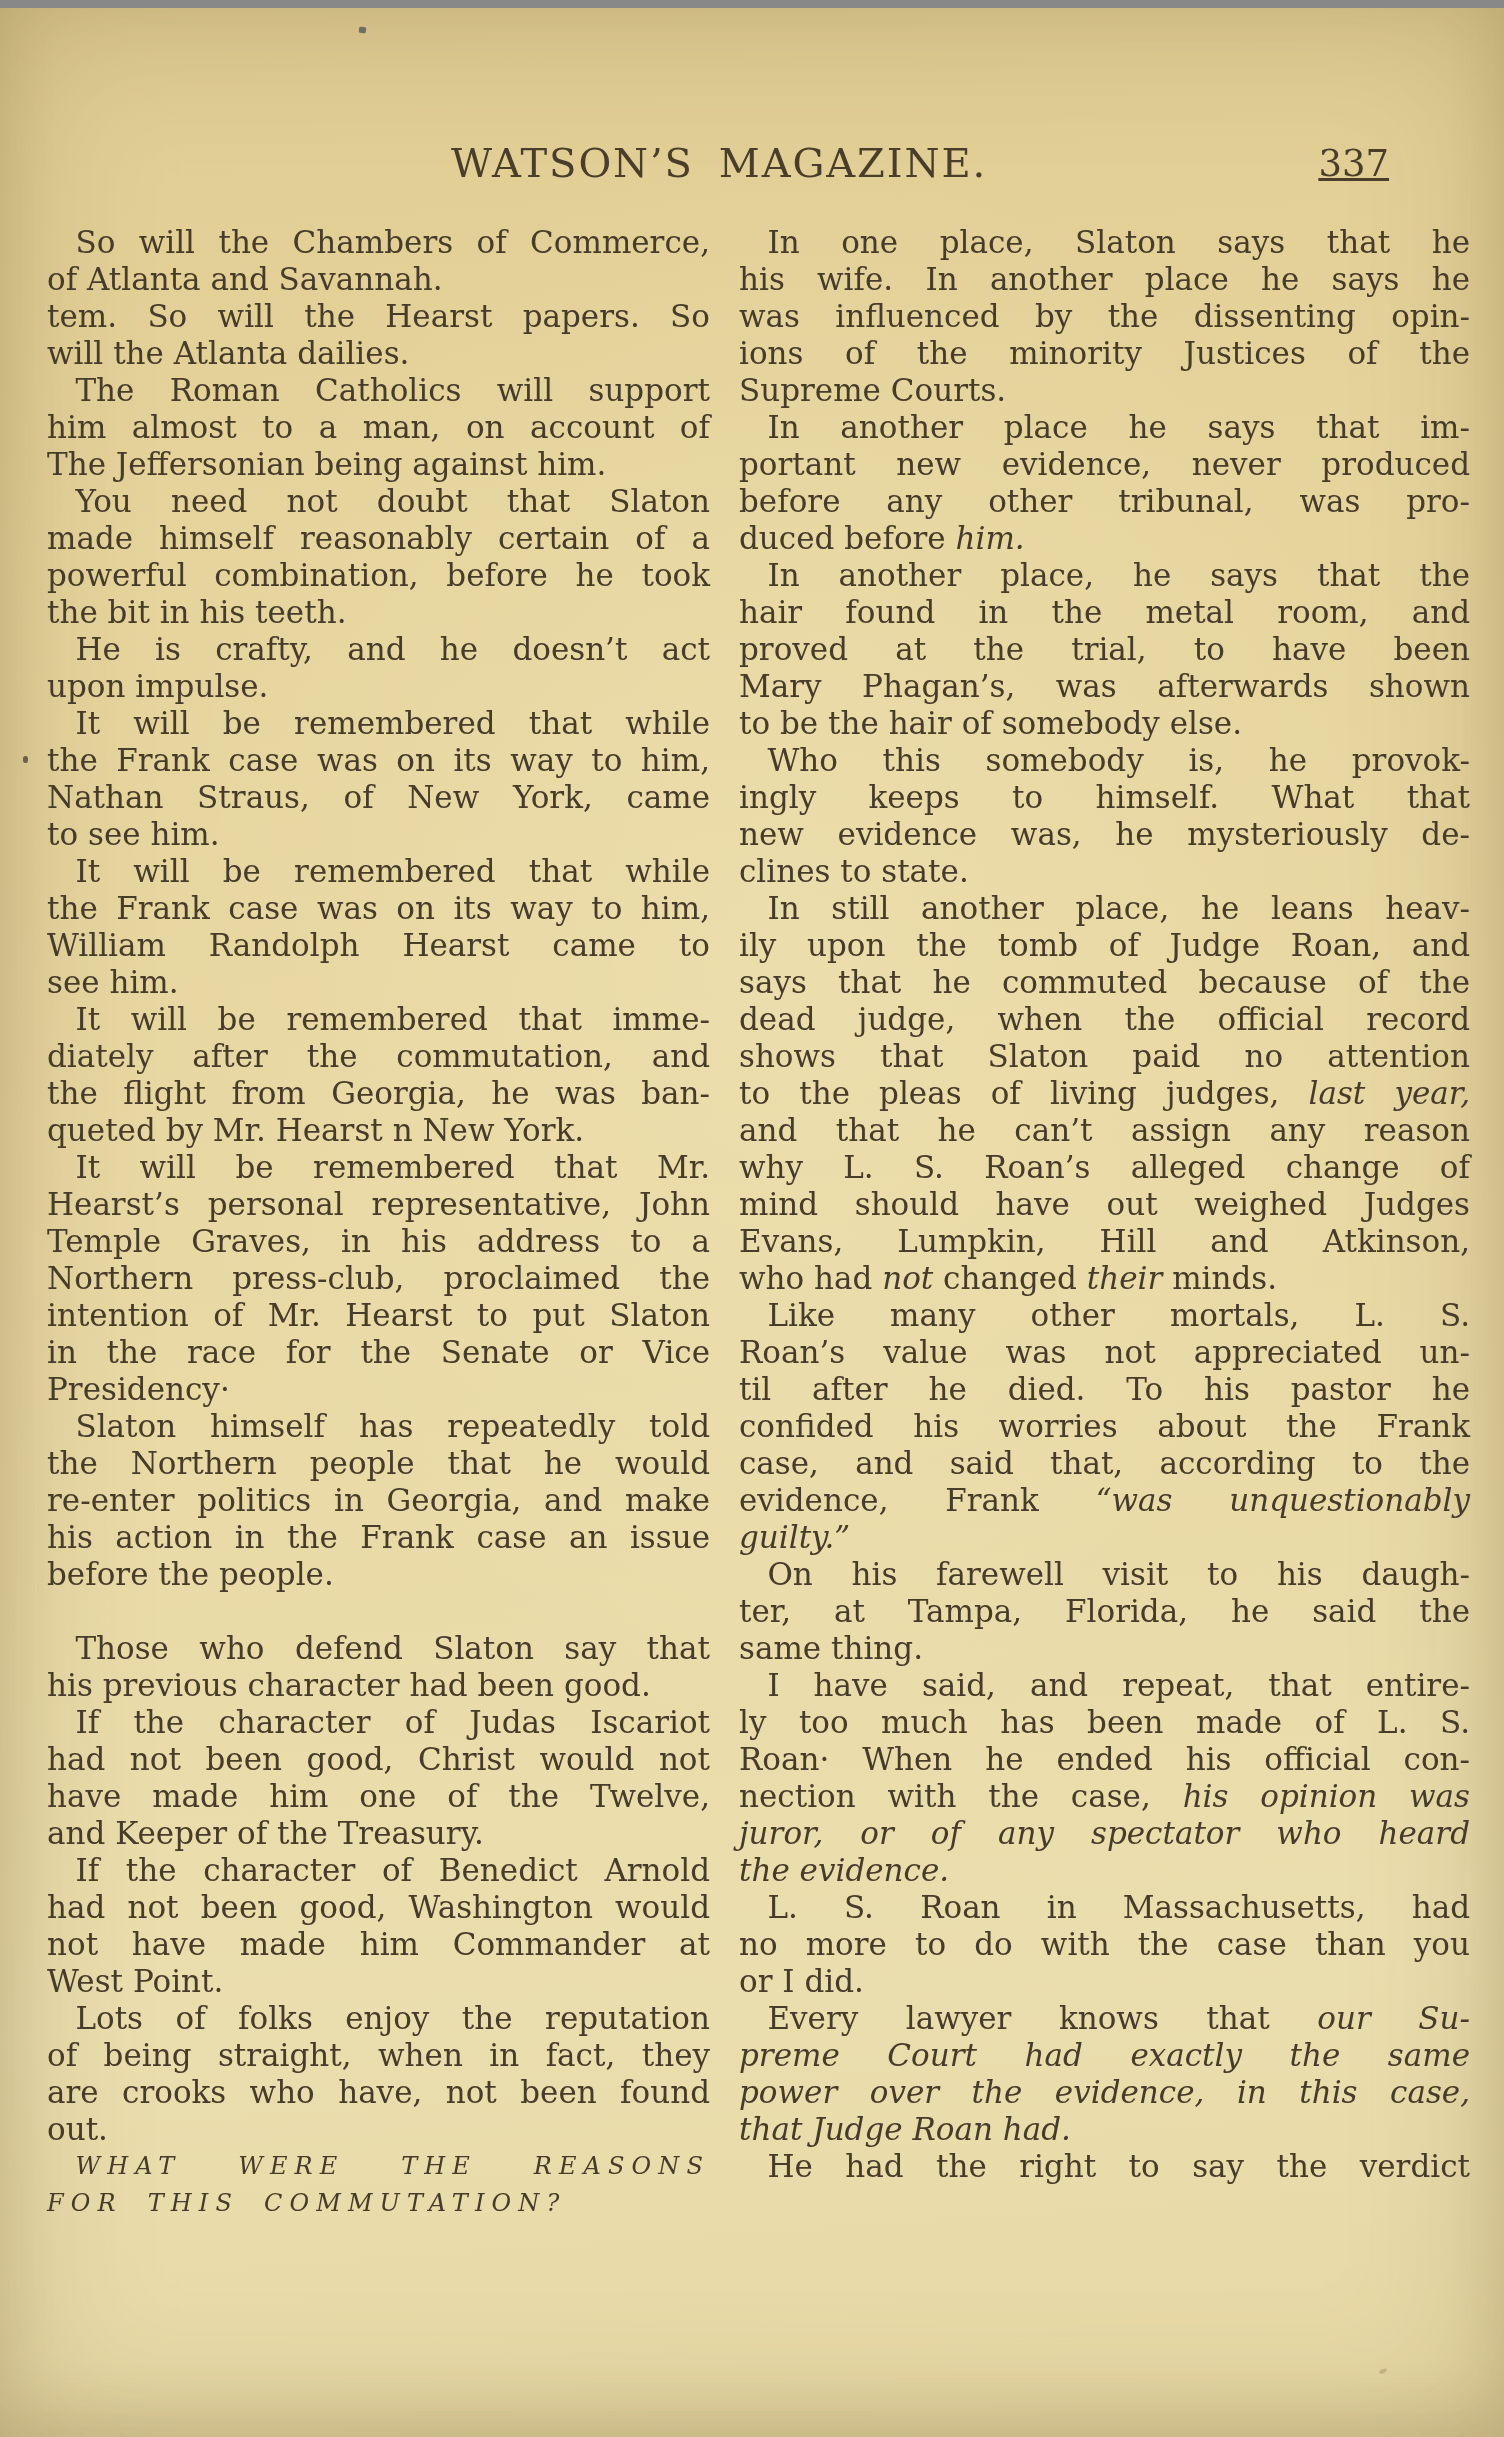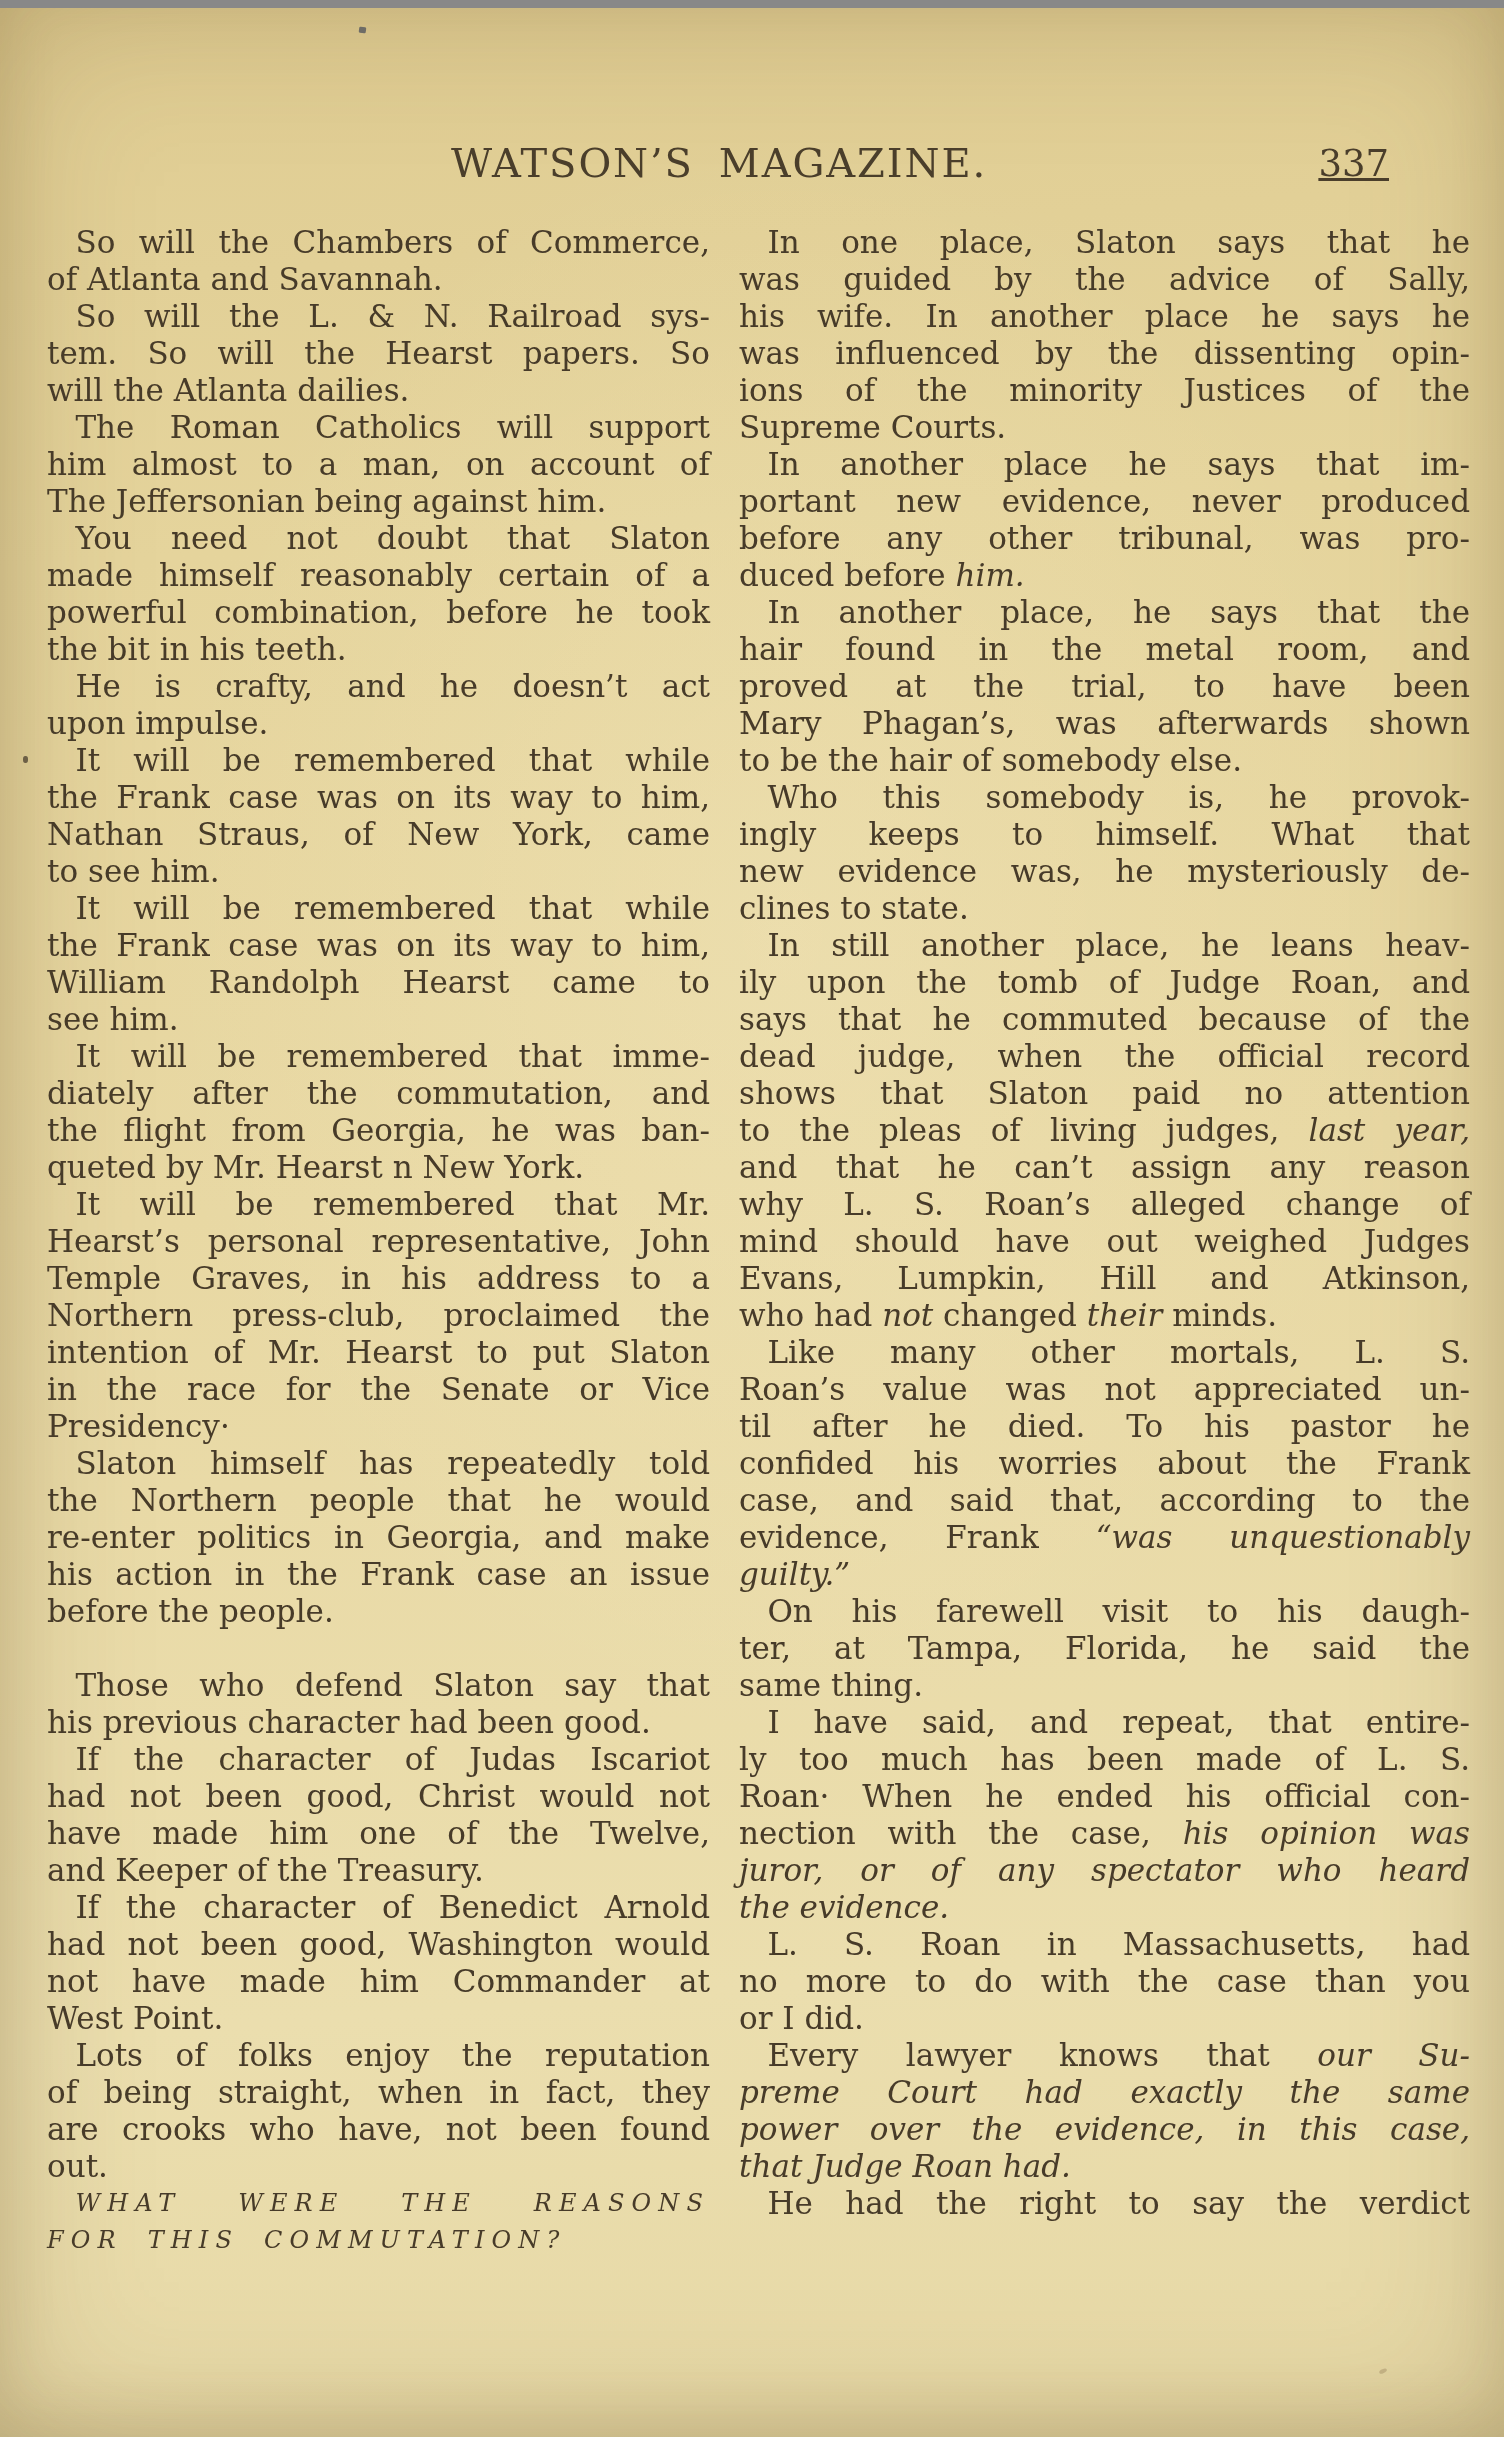--- a/index.html
+++ b/index.html
@@ -52,21 +52,20 @@
   <div class="vignette"></div>
 
   <div class="masthead">
     <div class="title">WATSON’S MAGAZINE.</div>
     <div class="folio">337</div>
   </div>
 
   <div class="col left">
       <div class="line indent just"><span>So will the Chambers of Commerce,</span></div>
       <div class="line"><span>of Atlanta and Savannah.</span></div>
-      <div class="line indent just"><span>So will the L. &amp; N. Railroad sys-</span></div>
       <div class="line just"><span>tem. So will the Hearst papers. So</span></div>
       <div class="line"><span>will the Atlanta dailies.</span></div>
       <div class="line indent just"><span>The Roman Catholics will support</span></div>
       <div class="line just"><span>him almost to a man, on account of</span></div>
       <div class="line"><span>The Jeffersonian being against him.</span></div>
       <div class="line indent just"><span>You need not doubt that Slaton</span></div>
       <div class="line just"><span>made himself reasonably certain of a</span></div>
       <div class="line just"><span>powerful combination, before he took</span></div>
       <div class="line"><span>the bit in his teeth.</span></div>
       <div class="line indent just"><span>He is crafty, and he doesn’t act</span></div>
@@ -108,21 +107,20 @@
       <div class="line"><span>West Point.</span></div>
       <div class="line indent just"><span>Lots of folks enjoy the reputation</span></div>
       <div class="line just"><span>of being straight, when in fact, they</span></div>
       <div class="line just"><span>are crooks who have, not been found</span></div>
       <div class="line"><span>out.</span></div>
       <div class="line indent just heading"><span>WHAT WERE THE REASONS</span></div>
       <div class="line heading"><span>FOR THIS COMMUTATION?</span></div>
     </div>
   <div class="col right">
       <div class="line indent just"><span>In one place, Slaton says that he</span></div>
-      <div class="line just"><span>was guided by the advice of Sally,</span></div>
       <div class="line just"><span>his wife. In another place he says he</span></div>
       <div class="line just"><span>was influenced by the dissenting opin-</span></div>
       <div class="line just"><span>ions of the minority Justices of the</span></div>
       <div class="line"><span>Supreme Courts.</span></div>
       <div class="line indent just"><span>In another place he says that im-</span></div>
       <div class="line just"><span>portant new evidence, never produced</span></div>
       <div class="line just"><span>before any other tribunal, was pro-</span></div>
       <div class="line"><span>duced before </span><span class="it">him.</span></div>
       <div class="line indent just"><span>In another place, he says that the</span></div>
       <div class="line just"><span>hair found in the metal room, and</span></div>

